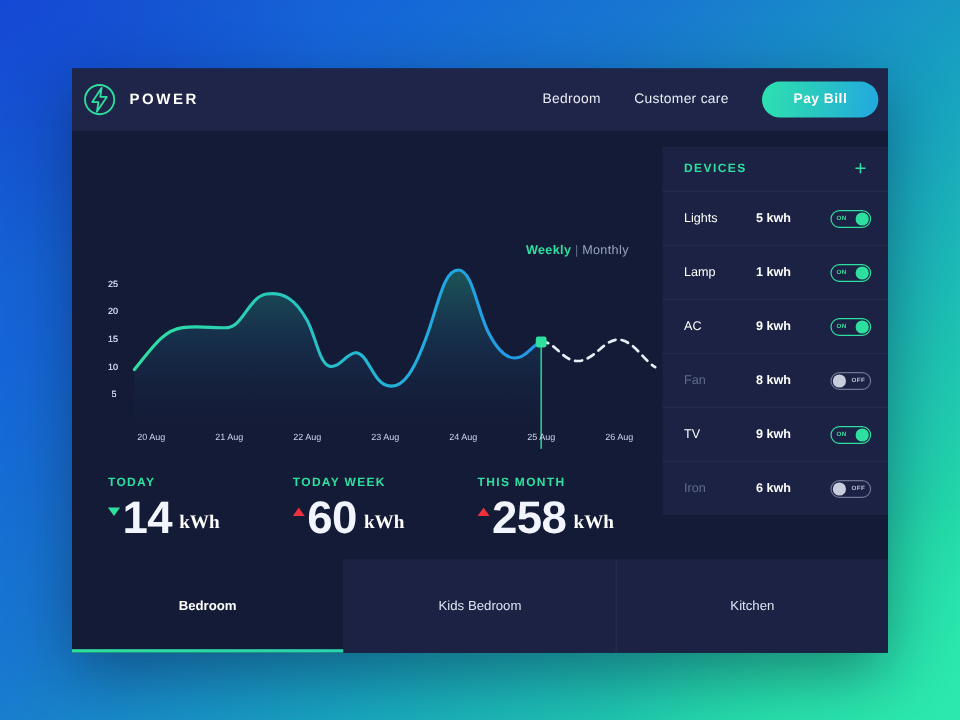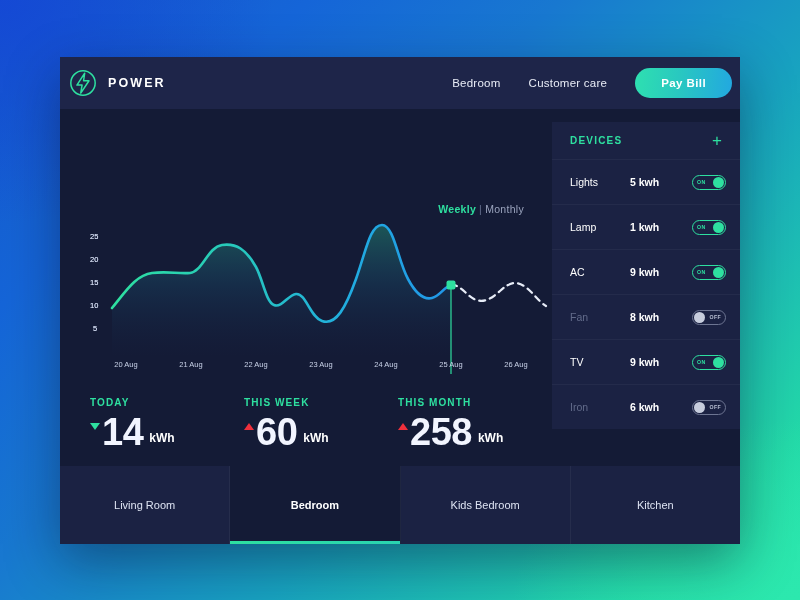--- a/index.html
+++ b/index.html
@@ -65,21 +65,21 @@
 
   
   .stats { flex: 1; display: flex; padding: 18px 0 0 30px; gap: 0; }
   .stat { width: 165px; }
   .stat-label { color: #2ee0a0; font-size: 10px; font-weight: 700; letter-spacing: 1.1px; }
   .stat-row { display: flex; align-items: flex-start; margin-top: 6px; }
   .tri { width: 0; height: 0; margin-top: 9px; margin-right: 2px; }
   .tri.up { border-left: 5px solid transparent; border-right: 5px solid transparent; border-bottom: 7px solid #f0303c; }
   .tri.down { border-left: 5px solid transparent; border-right: 5px solid transparent; border-top: 7px solid #2ee0a0; }
   .stat-value { color: #f2f5ff; font-size: 38px; font-weight: 700; line-height: 0.95; letter-spacing: -0.5px; }
-  .stat-unit { color: #ffffff; font-size: 12px; font-weight: 700; align-self: flex-end; margin: 0 0 5px 6px; }
+  .stat-unit { color: #ffffff; font-size: 16px; font-weight: 700; align-self: flex-end; margin: 0 0 5px 6px; font-family: Liberation Serif, serif; }
 
   
   .devices {
     width: 188px; flex: 0 0 188px; background: #1b2243;
     margin: 13px 0 37px 0; display: flex; flex-direction: column;
   }
   .dev-head {
     height: 38px; display: flex; align-items: center; padding: 0 18px;
     border-bottom: 1px solid rgba(255,255,255,0.045);
   }
@@ -244,21 +244,21 @@
       <div class="stats">
         <div class="stat">
           <div class="stat-label">TODAY</div>
           <div class="stat-row">
             <div class="tri down"></div>
             <div class="stat-value">14</div>
             <div class="stat-unit">kWh</div>
           </div>
         </div>
         <div class="stat">
-          <div class="stat-label">THIS WEEK</div>
+          <div class="stat-label">TODAY WEEK</div>
           <div class="stat-row">
             <div class="tri up"></div>
             <div class="stat-value">60</div>
             <div class="stat-unit">kWh</div>
           </div>
         </div>
         <div class="stat">
           <div class="stat-label">THIS MONTH</div>
           <div class="stat-row">
             <div class="tri up"></div>
@@ -325,18 +325,17 @@
         <span class="dev-kwh">6 kwh</span>
         <span class="toggle off">
           <span class="toggle-text">OFF</span>
           <span class="knob"></span>
         </span>
       </div>
     </div>
   </div>
 
   <div class="tabs">
-    <div class="tab">Living Room</div>
     <div class="tab active">Bedroom</div>
     <div class="tab">Kids Bedroom</div>
     <div class="tab">Kitchen</div>
   </div>
 </div>
 
 </body></html>

